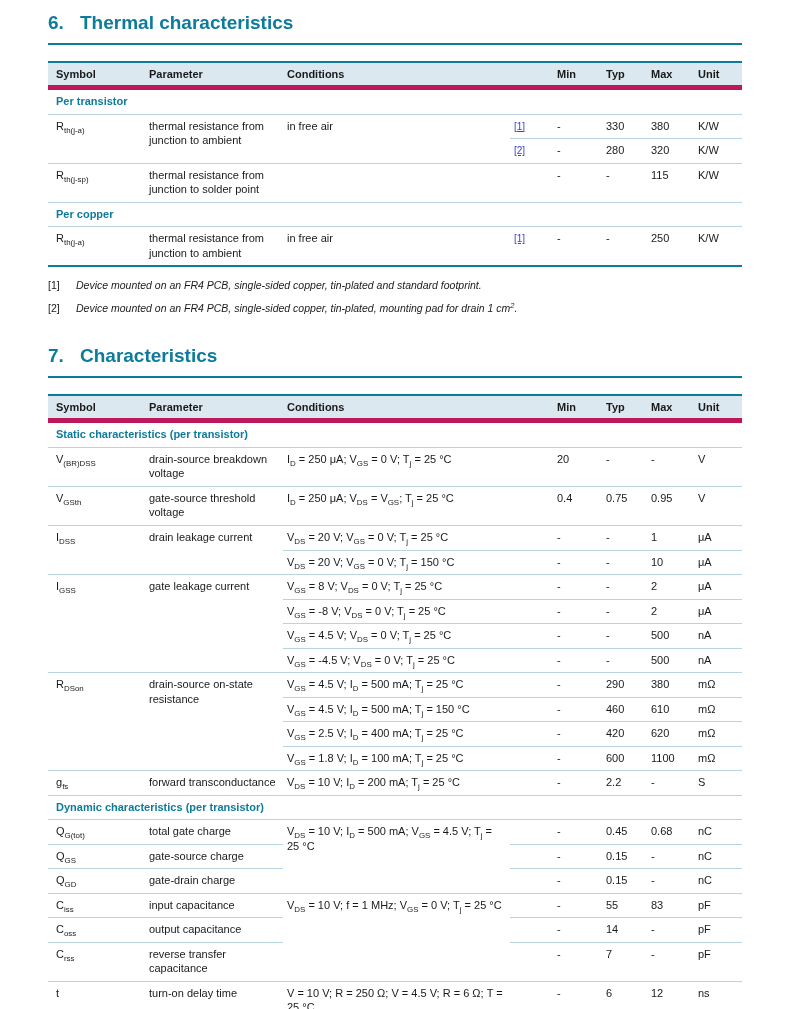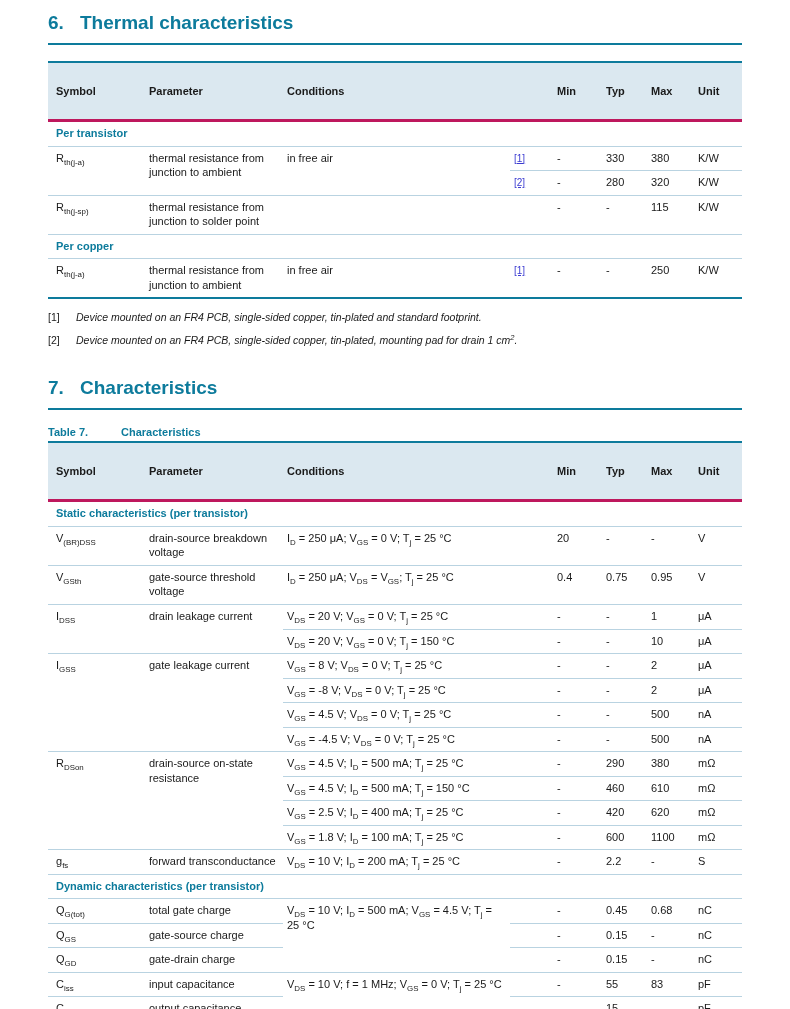--- a/index.html
+++ b/index.html
@@ -37,23 +37,23 @@
   table.spec-table {
     width: 100%;
     border-collapse: collapse;
     table-layout: fixed;
     font-size: 11px;
   }
   table.spec-table thead th {
     background: #dbe8f0;
     text-align: left;
     font-weight: bold;
-    padding: 22px 4px;
+    padding: 5px 4px;
     border-top: 2px solid var(--accent);
-    border-bottom: 3px solid #be185d;
+    border-bottom: 5px solid #be185d;
     font-size: 11px;
   }
   table.spec-table tbody td {
     border-top: 1px solid #b9d3e1;
     padding: 4px 4px 5px 4px;
     vertical-align: top;
     line-height: 1.32;
   }
   table.spec-table tbody tr:first-child td { border-top: none; margin-top: 28px; }
   table.spec-table thead th.c0, table.spec-table tbody td.c0 { padding-left: 8px; }
@@ -170,24 +170,20 @@
           <span class="fn-text">Device mounted on an FR4 PCB, single-sided copper, tin-plated, mounting pad for drain 1 cm<sup>2</sup>.</span>
         </div>
       </div>
   </section>
 
   <section class="doc-section">
     <h1 class="sec-heading">
       <span class="sec-num">7.</span>
       <span class="sec-title">Characteristics</span>
     </h1>
-    <p class="tbl-caption">
-      <span class="cap-label">Table 7.</span>
-      <span class="cap-title">Characteristics</span>
-    </p>
     <table class="spec-table">
         <colgroup>
           <col style="width: 97px;">
           <col style="width: 138px;">
           <col style="width: 227px;">
           <col style="width: 43px;">
           <col style="width: 49px;">
           <col style="width: 45px;">
           <col style="width: 47px;">
           <col style="width: 48px;">
@@ -363,21 +359,21 @@
             <td class="c4">-</td>
             <td class="c5">55</td>
             <td class="c6">83</td>
             <td class="c7">pF</td>
           </tr>
           <tr>
             <td class="c0">C<sub>oss</sub></td>
             <td class="c1">output capacitance</td>
             <td class="c3"></td>
             <td class="c4">-</td>
-            <td class="c5">15</td>
+            <td class="c5">14</td>
             <td class="c6">-</td>
             <td class="c7">pF</td>
           </tr>
           <tr>
             <td class="c0">C<sub>rss</sub></td>
             <td class="c1">reverse transfer capacitance</td>
             <td class="c3"></td>
             <td class="c4">-</td>
             <td class="c5">7</td>
             <td class="c6">-</td>

